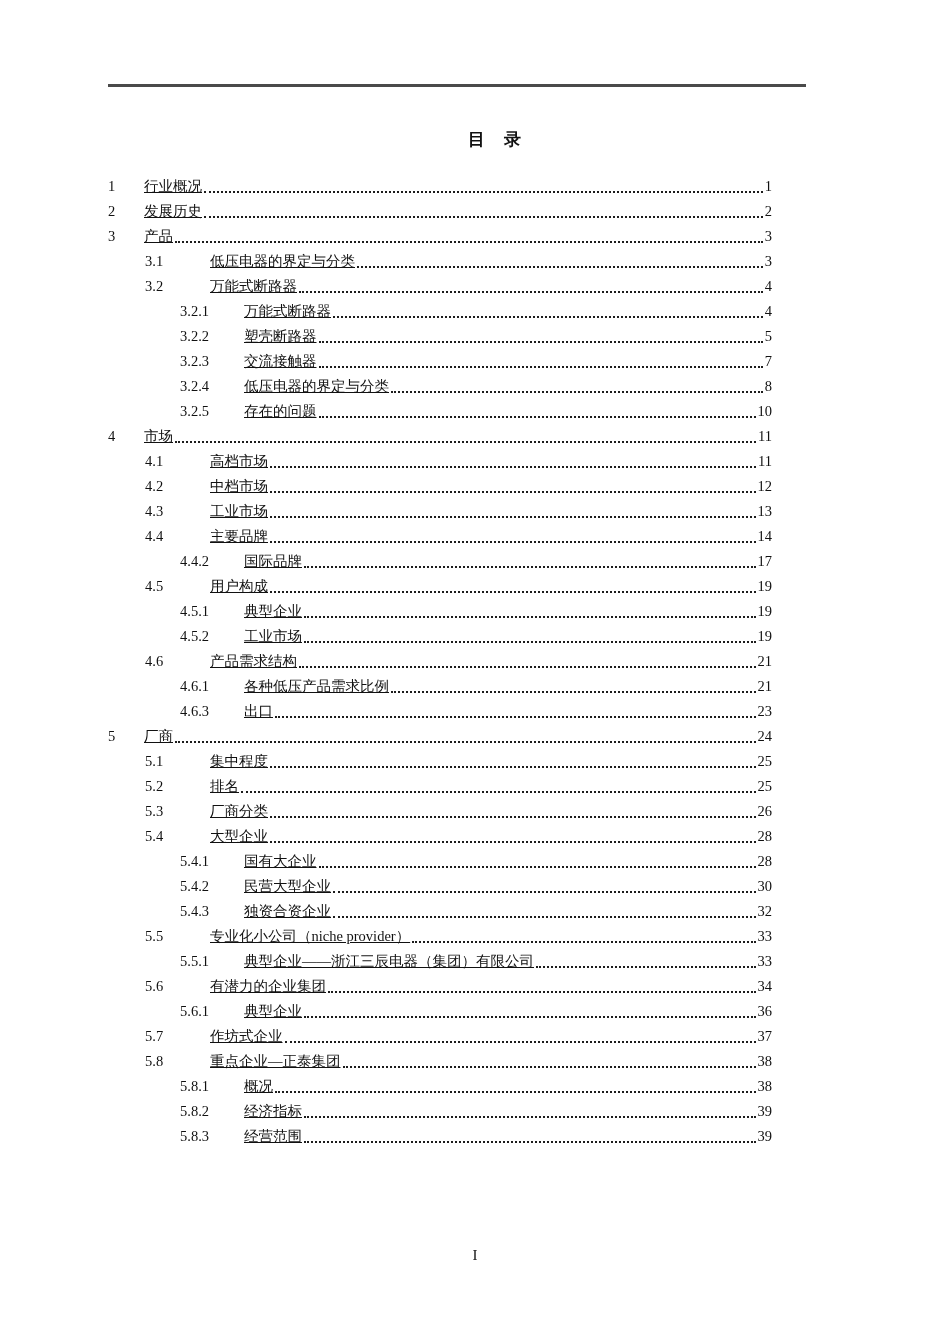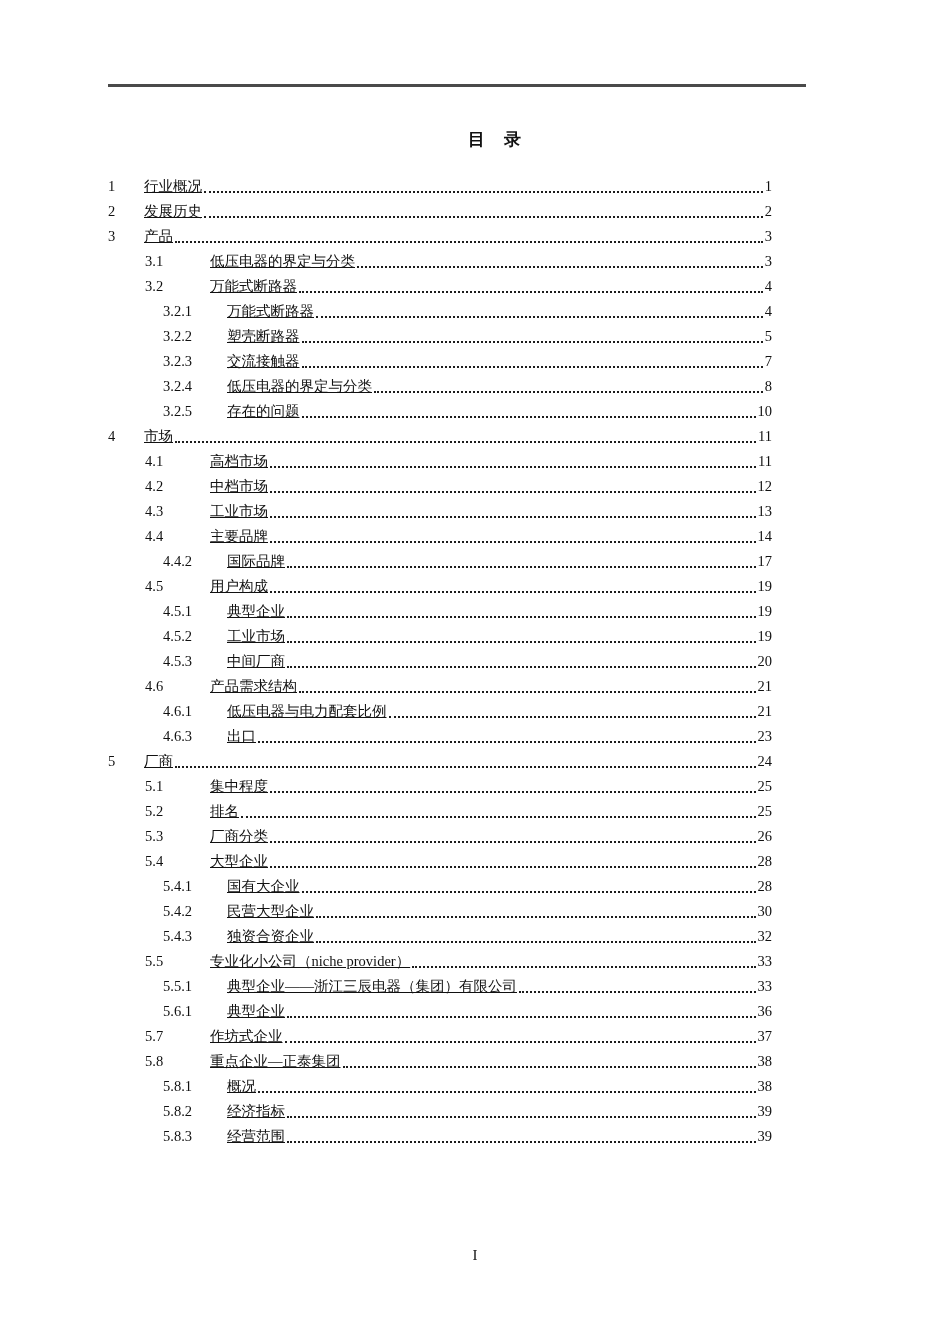--- a/index.html
+++ b/index.html
@@ -42,21 +42,21 @@
     display: flex;
     align-items: stretch;
     height: 25px;
     line-height: 25px;
     font-size: 14.5px;
     white-space: nowrap;
   }
   .toc-row .num { flex: none; }
   .toc-row.l1 .num { width: 36px; }
   .toc-row.l2 .num { margin-left: 37px; width: 65px; }
-  .toc-row.l3 .num { margin-left: 55px; width: 64px; }
+  .toc-row.l3 .num { margin-left: 72px; width: 64px; }
   .toc-row .label { flex: none; text-decoration: underline; }
   .toc-row .leader {
     flex: 1 1 auto;
     min-width: 8px;
     border-bottom: 2px dotted var(--dot-color, #1c1c1c);
     margin: 0 2px 6px 2px;
   }
   .toc-row .pagenum { flex: none; text-align: right; }
   .footer-pagenum {
     position: absolute;
@@ -183,35 +183,29 @@
     <span class="label">典型企业</span>
     <span class="leader"></span>
     <span class="pagenum">19</span>
   </div>
       <div class="toc-row l3">
     <span class="num">4.5.2</span>
     <span class="label">工业市场</span>
     <span class="leader"></span>
     <span class="pagenum">19</span>
   </div>
-      <div class="toc-row l3">
-    <span class="num">4.5.3</span>
-    <span class="label">中间厂商</span>
-    <span class="leader"></span>
-    <span class="pagenum">20</span>
-  </div>
       <div class="toc-row l2">
     <span class="num">4.6</span>
     <span class="label">产品需求结构</span>
     <span class="leader"></span>
     <span class="pagenum">21</span>
   </div>
       <div class="toc-row l3">
     <span class="num">4.6.1</span>
-    <span class="label">低压电器与电力配套比例</span>
+    <span class="label">各种低压产品需求比例</span>
     <span class="leader"></span>
     <span class="pagenum">21</span>
   </div>
       <div class="toc-row l3">
     <span class="num">4.6.3</span>
     <span class="label">出口</span>
     <span class="leader"></span>
     <span class="pagenum">23</span>
   </div>
       <div class="toc-row l1">
@@ -266,20 +260,26 @@
     <span class="num">5.5</span>
     <span class="label">专业化小公司（niche provider）</span>
     <span class="leader"></span>
     <span class="pagenum">33</span>
   </div>
       <div class="toc-row l3">
     <span class="num">5.5.1</span>
     <span class="label">典型企业——浙江三辰电器（集团）有限公司</span>
     <span class="leader"></span>
     <span class="pagenum">33</span>
+  </div>
+      <div class="toc-row l2">
+    <span class="num">5.6</span>
+    <span class="label">有潜力的企业集团</span>
+    <span class="leader"></span>
+    <span class="pagenum">34</span>
   </div>
       <div class="toc-row l3">
     <span class="num">5.6.1</span>
     <span class="label">典型企业</span>
     <span class="leader"></span>
     <span class="pagenum">36</span>
   </div>
       <div class="toc-row l2">
     <span class="num">5.7</span>
     <span class="label">作坊式企业</span>

